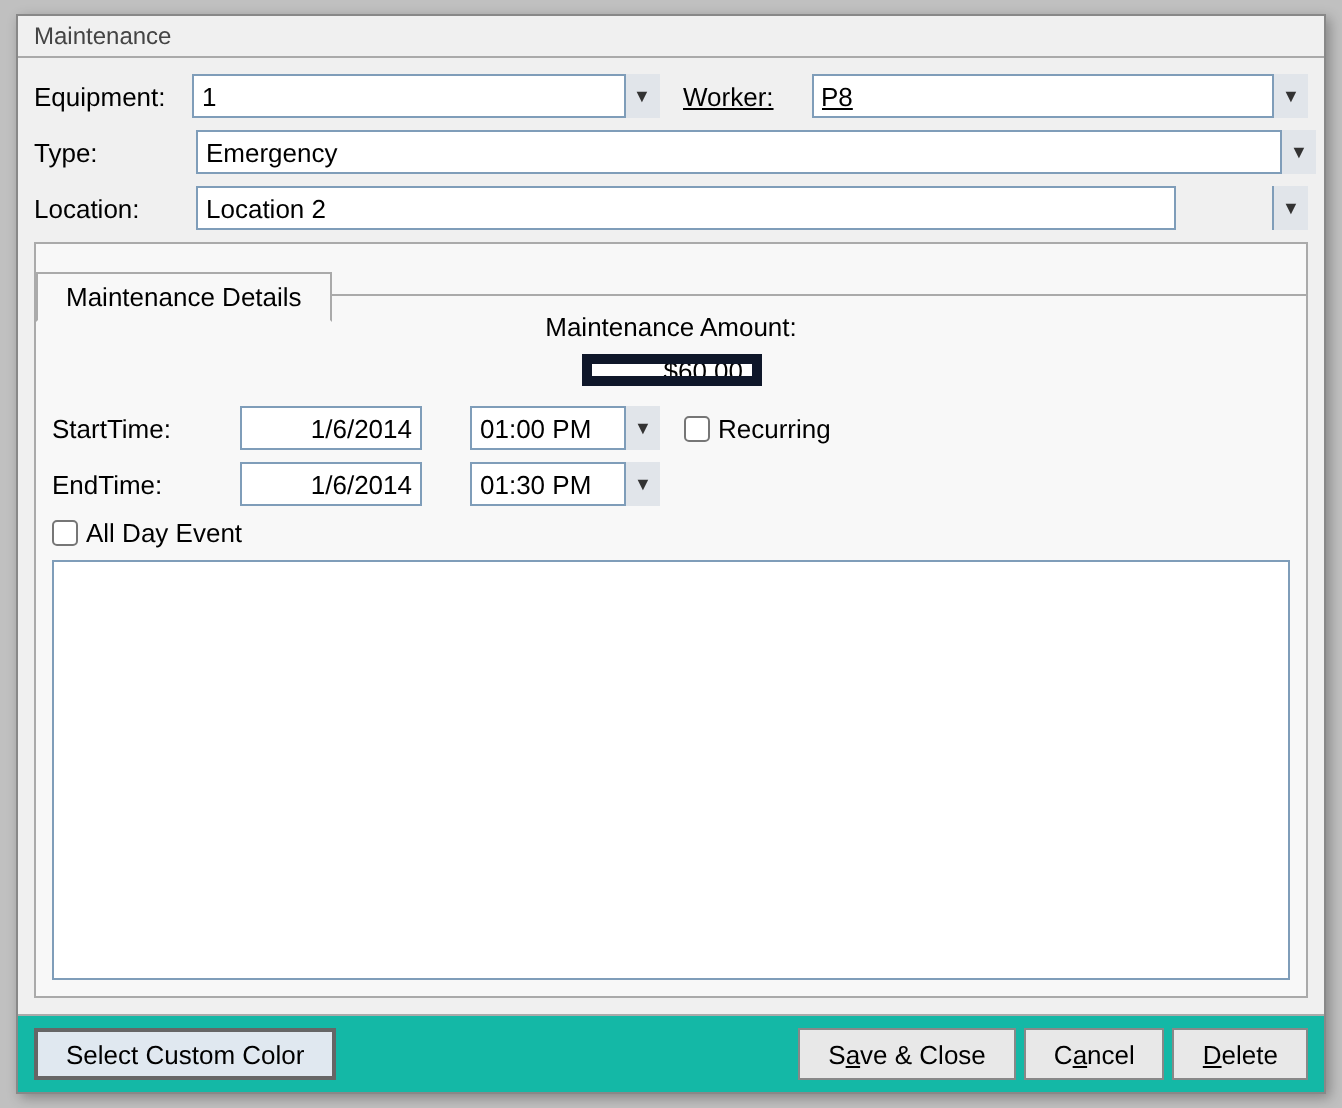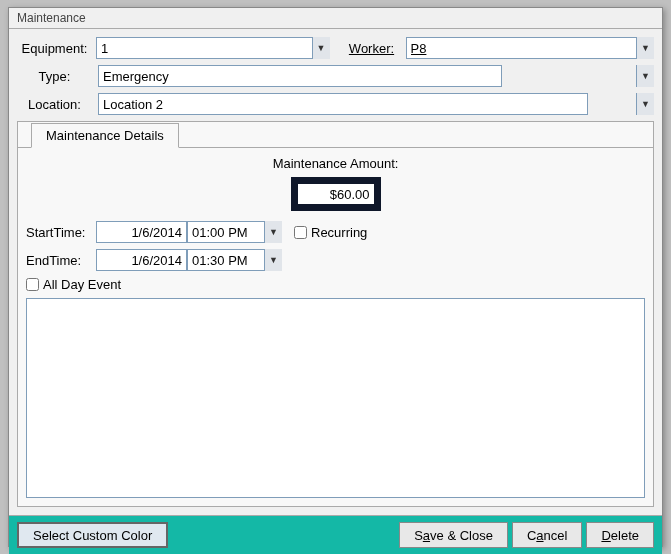--- a/index.html
+++ b/index.html
@@ -49,21 +49,20 @@
       display: flex;
       align-items: center;
       gap: 6px;
       margin-bottom: 2px;
     }
 
     .form-label {
       color: #000;
       min-width: 75px;
       font-weight: normal;
-      text-align: center;
     }
 
     .select-wrapper {
       flex: 1;
       position: relative;
       display: flex;
       align-items: center;
     }
 
     .select-wrapper select {
@@ -129,22 +128,21 @@
 
     .tab {
       padding: 4px 14px;
       background: #e8e8e8;
       border: 1px solid #aaa;
       border-bottom: none;
       margin-right: 2px;
       cursor: pointer;
       font-size: 13px;
       position: relative;
-      top: 1px;
-      margin-left: 13px;
+      top: 14px;
     }
 
     .tab.active {
       background: #f8f8f8;
       border-bottom: 1px solid #f8f8f8;
       z-index: 1;
     }
 
     .tab-content {
       padding: 8px;
@@ -158,32 +156,32 @@
       display: flex;
       align-items: center;
       justify-content: flex-start;
       gap: 6px;
       margin-bottom: 4px;
       flex-direction: column;
     }
 
     .amount-input {
       width: 90px;
-      height: 34px;
-      border: 7px solid #0f172a;
+      height: 16px;
+      border: 5px solid #0f172a;
       background: white;
       padding: 1px 4px;
       font-size: 13px;
       text-align: right;
     }
 
     .time-row {
       display: flex;
       align-items: center;
-      gap: 0;
+      gap: 24px;
     }
 
     .time-label {
       min-width: 70px;
       color: #000;
     }
 
     .date-input {
       width: 91px;
       height: 22px;
@@ -294,21 +292,21 @@
             <option>P8</option>
           </select>
           <div class="select-arrow">▼</div>
         </div>
       </div>
     </div>
 
     <div class="form-row">
       <span class="form-label">Type:</span>
       <div class="select-wrapper">
-        <select style="width:404px;">
+        <select style="width:560px;">
           <option>Emergency</option>
         </select>
         <div class="select-arrow">▼</div>
       </div>
     </div>
 
     <div class="form-row">
       <span class="form-label">Location:</span>
       <div class="select-wrapper">
         <select style="width:490px;">

